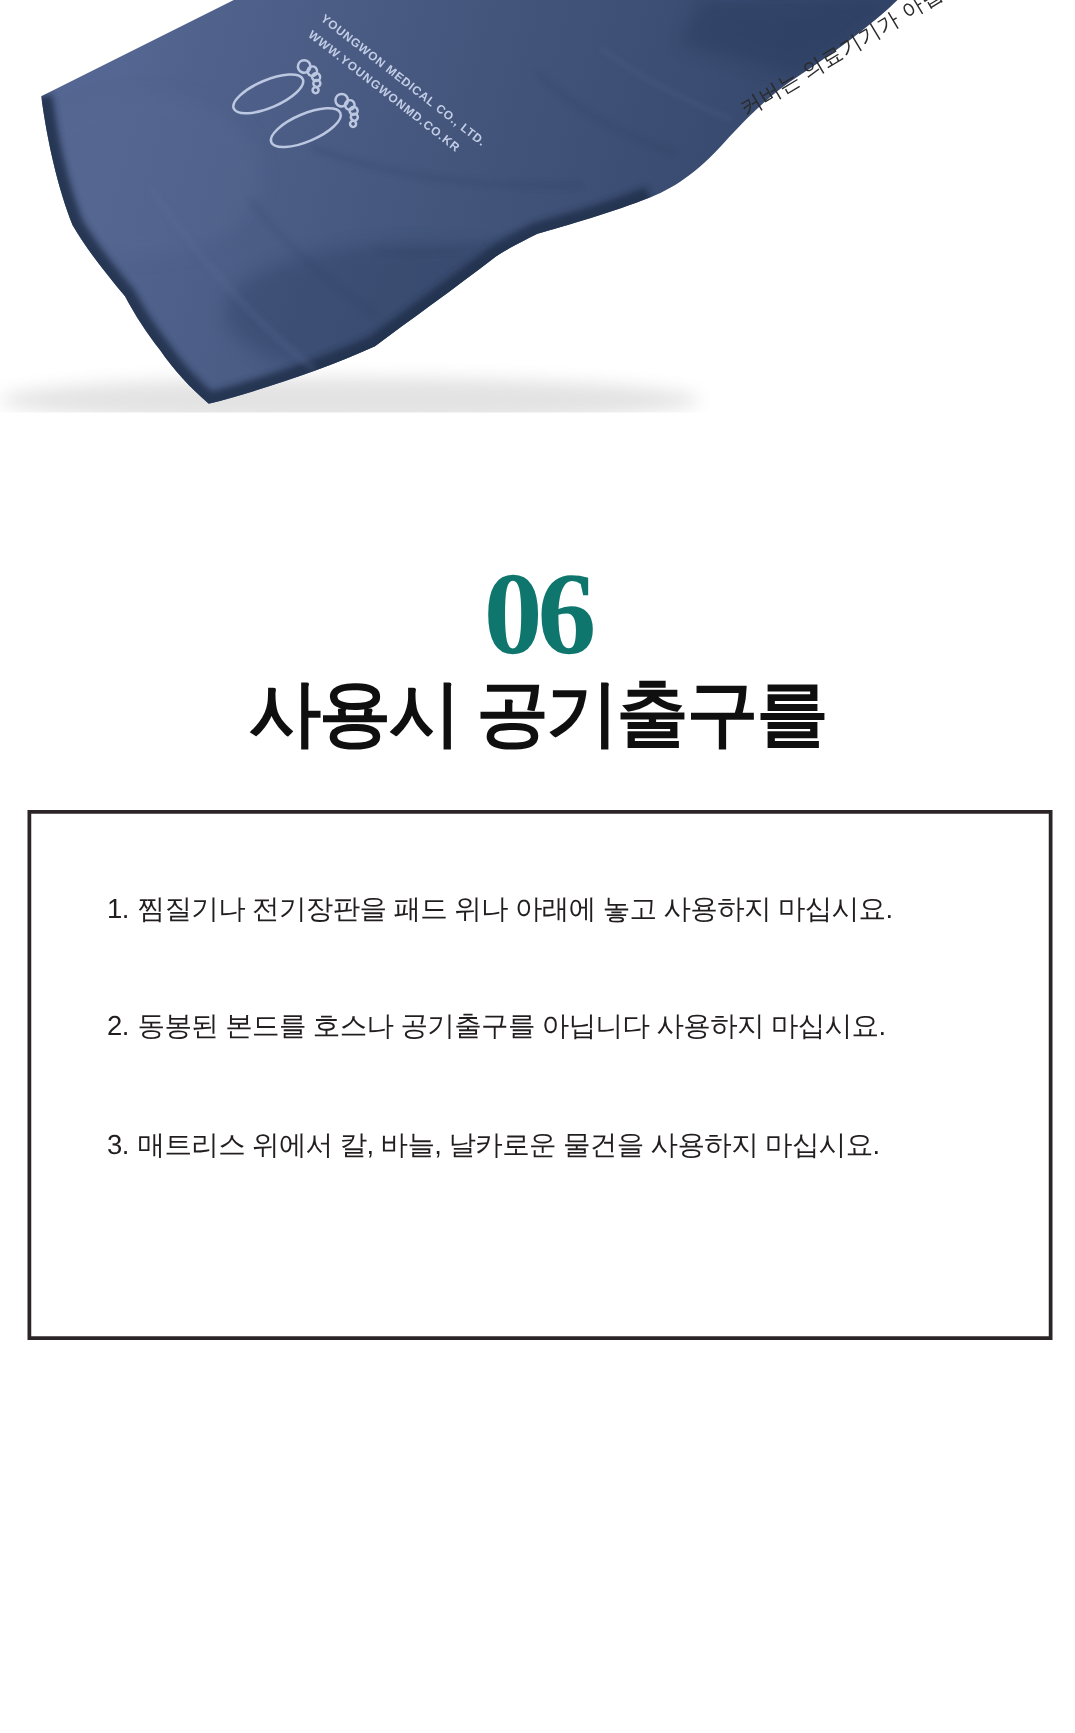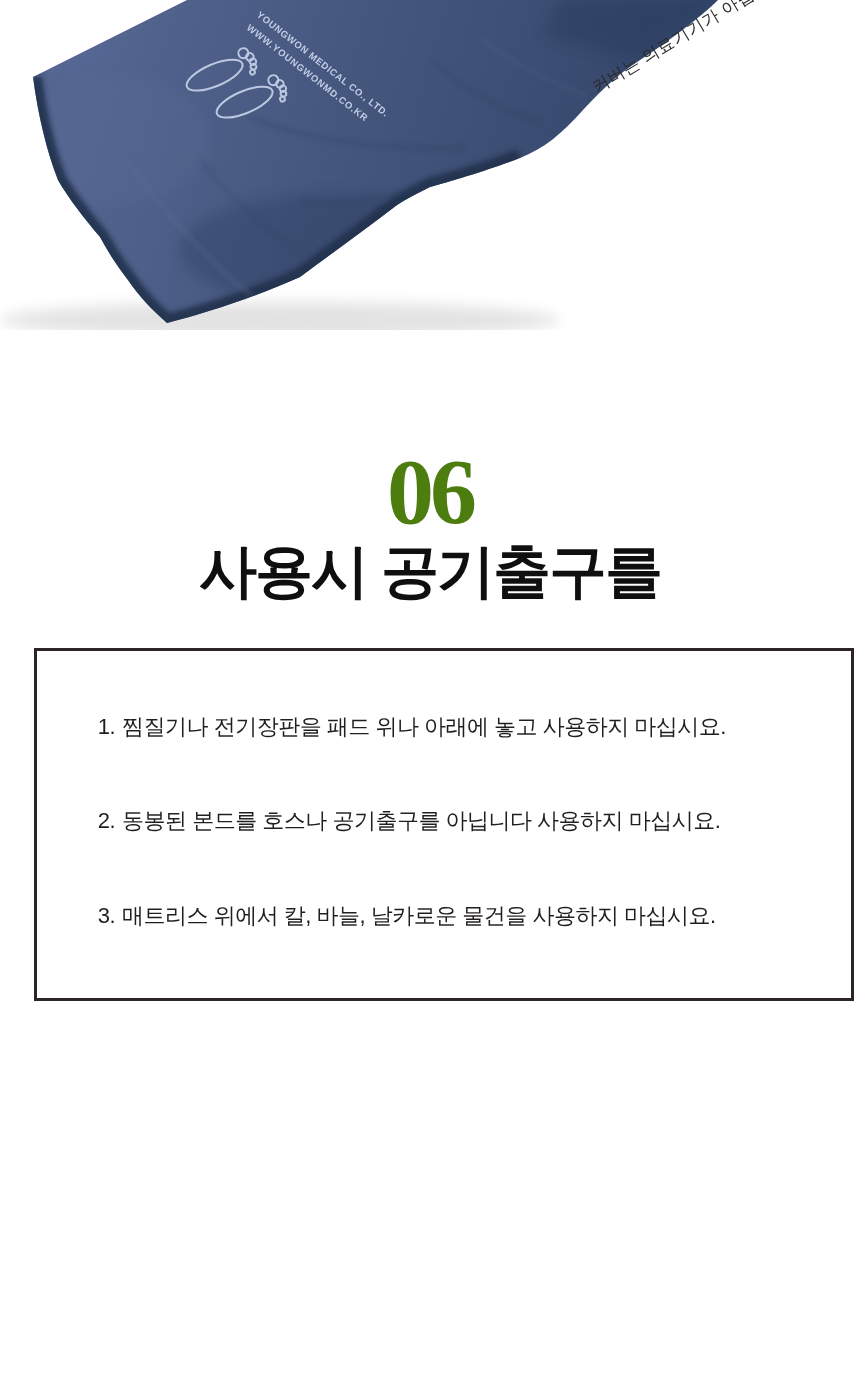--- a/index.html
+++ b/index.html
@@ -17,32 +17,32 @@
   #photo svg { position:absolute; left:0; top:0; }
   #photo-caption {
     position:absolute; left:594px; top:78px; height:22px; line-height:22px;
     font-size:17px; letter-spacing:0.5px; color:#2b2b2b; white-space:pre;
     transform:rotate(-31deg); transform-origin:0 50%;
   }
   
   #section-number {
     position:absolute; left:0; top:444px; width:860px; text-align:center;
     font-family:"Liberation Serif","DejaVu Serif",serif; font-weight:bold;
-    font-size:94px; line-height:1; letter-spacing:-4px; color:#4d7c0f;
+    font-size:94px; line-height:1; letter-spacing:-4px; color:#0f766e;
   }
   #page-title {
     position:absolute; left:0; top:538px; width:860px; text-align:center;
     font-size:58px; line-height:1.15; font-weight:900; letter-spacing:-2px;
     color:#0f0f0f;
   }
   
   #notice-box {
-    position:absolute; left:22px; top:648px; width:820px; height:353px;
+    position:absolute; left:22px; top:648px; width:820px; height:424px;
     border:3px solid #2b2527; background:#ffffff;
-    padding:28px 8px 0 25px; overflow:hidden;margin-left:12px;
+    padding:28px 8px 0 25px; overflow:hidden;
   }
   .row {
     font-size:22px; line-height:31.6px; color:#221e1f;
     letter-spacing:-0.5px; white-space:pre;
   }
   .row .num { display:inline-block; margin-right:7px; }
   .row.n19  { margin-left:2px; }
 </style>
 </head>
 <body>

